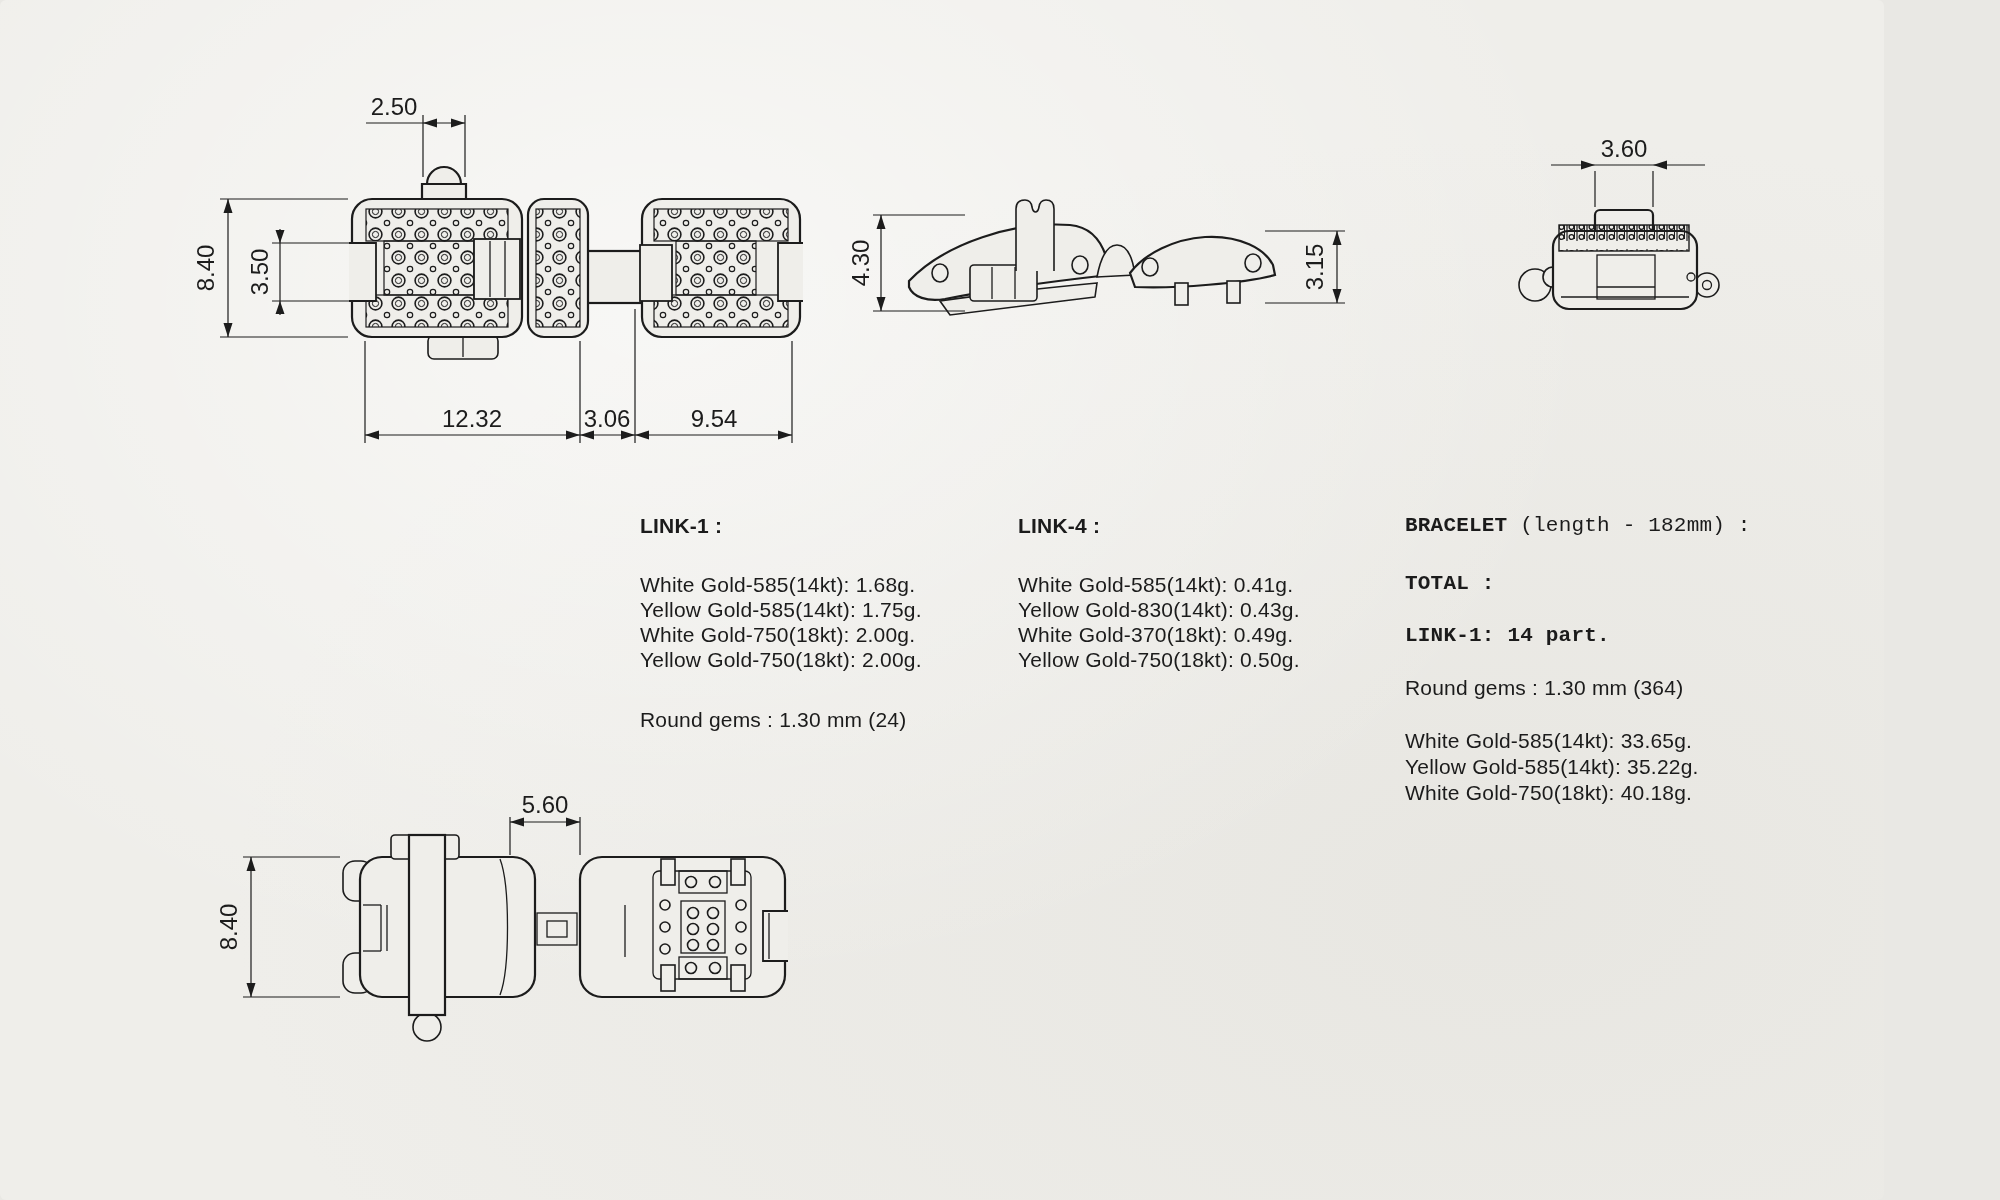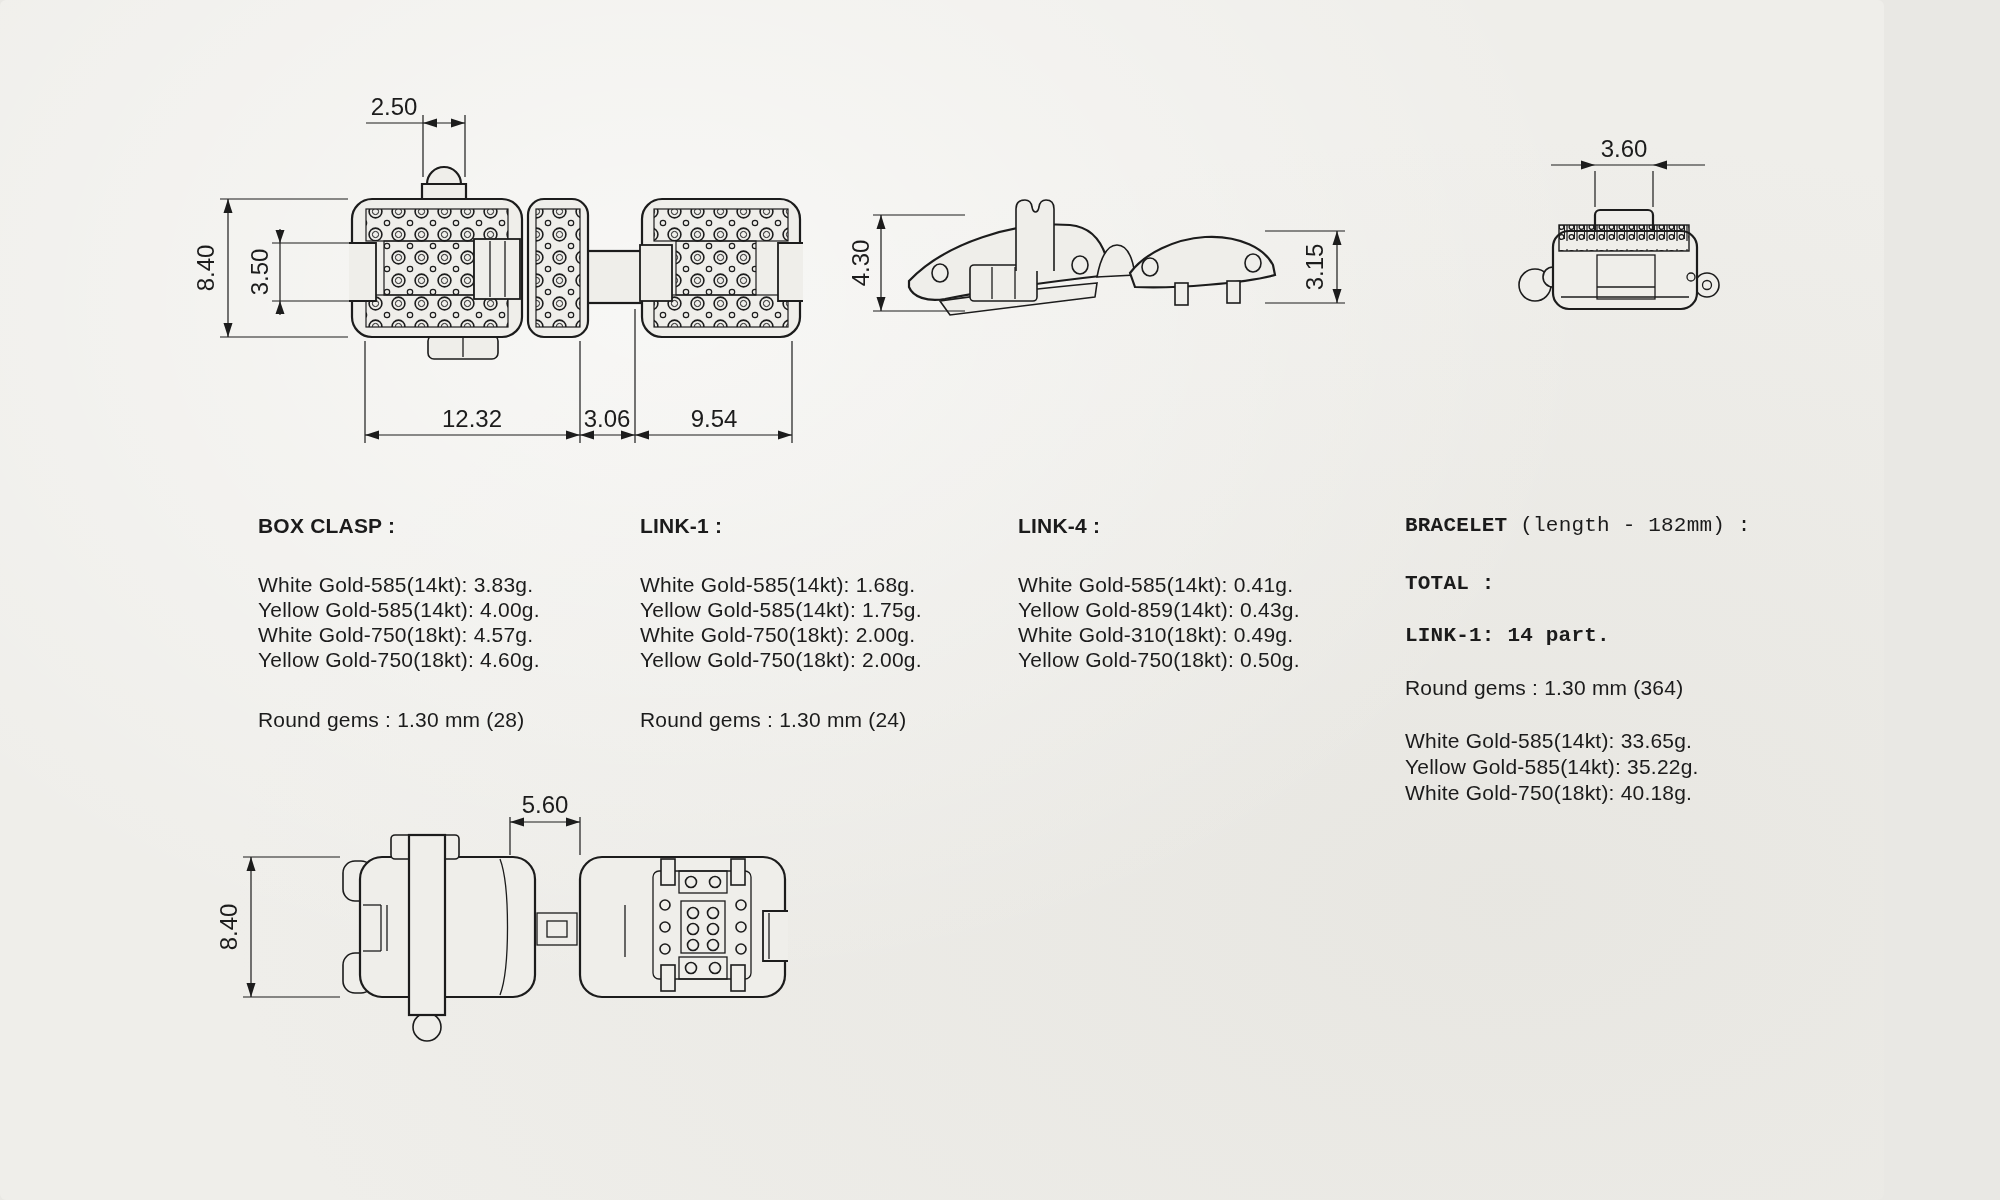--- a/index.html
+++ b/index.html
@@ -268,43 +268,35 @@
     <g>
       <line class="dim" x1="145" y1="92" x2="48" y2="92"></line>
       <line class="dim" x1="145" y1="232" x2="48" y2="232"></line>
       <line class="dim" x1="56" y1="92" x2="56" y2="232"></line>
       <polygon class="arr" points="56,92 51.5,106 60.5,106"></polygon>
       <polygon class="arr" points="56,232 51.5,218 60.5,218"></polygon>
       <text class="dtx" transform="translate(42 162) rotate(-90)" text-anchor="middle">8.40</text>
     </g>
   </svg>
 
-  <div class="spec-col" style="left:258px">
-    <div class="spec-title">BOX CLASP :</div>
-    <div>White Gold-585(14kt): 3.83g.</div>
-    <div>Yellow Gold-585(14kt): 4.00g.</div>
-    <div>White Gold-750(18kt): 4.57g.</div>
-    <div>Yellow Gold-750(18kt): 4.60g.</div>
-    <div class="gems">Round gems : 1.30 mm (28)</div>
-  </div>
 
   <div class="spec-col" style="left:640px">
     <div class="spec-title">LINK-1 :</div>
     <div>White Gold-585(14kt): 1.68g.</div>
     <div>Yellow Gold-585(14kt): 1.75g.</div>
     <div>White Gold-750(18kt): 2.00g.</div>
     <div>Yellow Gold-750(18kt): 2.00g.</div>
     <div class="gems">Round gems : 1.30 mm (24)</div>
   </div>
 
   <div class="spec-col" style="left:1018px">
     <div class="spec-title">LINK-4 :</div>
     <div>White Gold-585(14kt): 0.41g.</div>
-    <div>Yellow Gold-859(14kt): 0.43g.</div>
-    <div>White Gold-310(18kt): 0.49g.</div>
+    <div>Yellow Gold-830(14kt): 0.43g.</div>
+    <div>White Gold-370(18kt): 0.49g.</div>
     <div>Yellow Gold-750(18kt): 0.50g.</div>
     <div class="gems"></div>
   </div>
 
   <div class="b-col">
     <div class="b-line b-title">
       <b>BRACELET</b><span style="font-weight:normal"> (length - 182mm) :</span>
     </div>
     <div class="b-line">TOTAL :</div>
     <div class="b-line">LINK-1: 14 part.</div>

